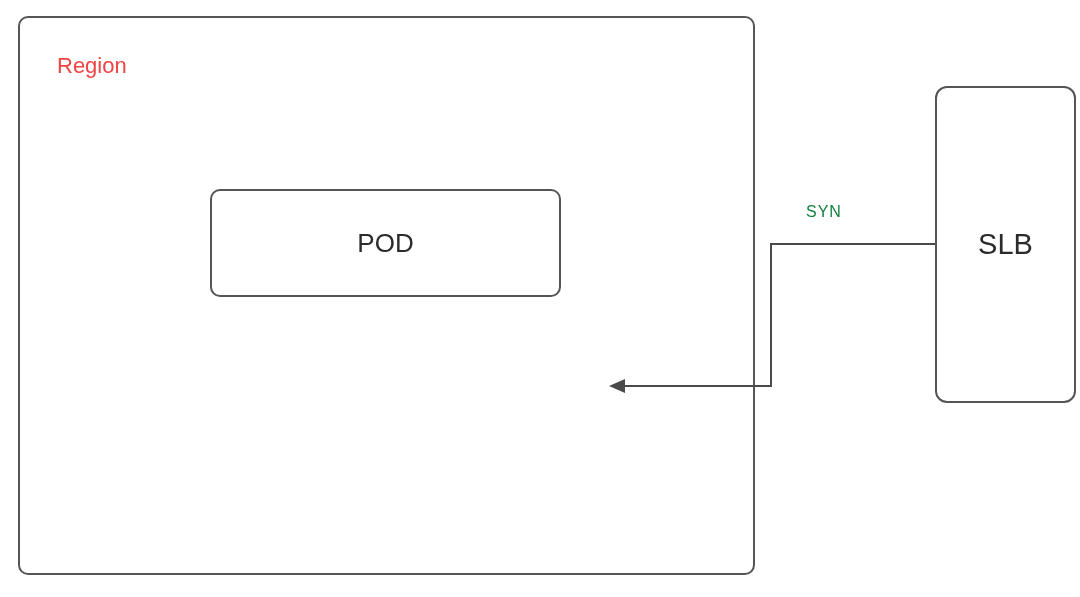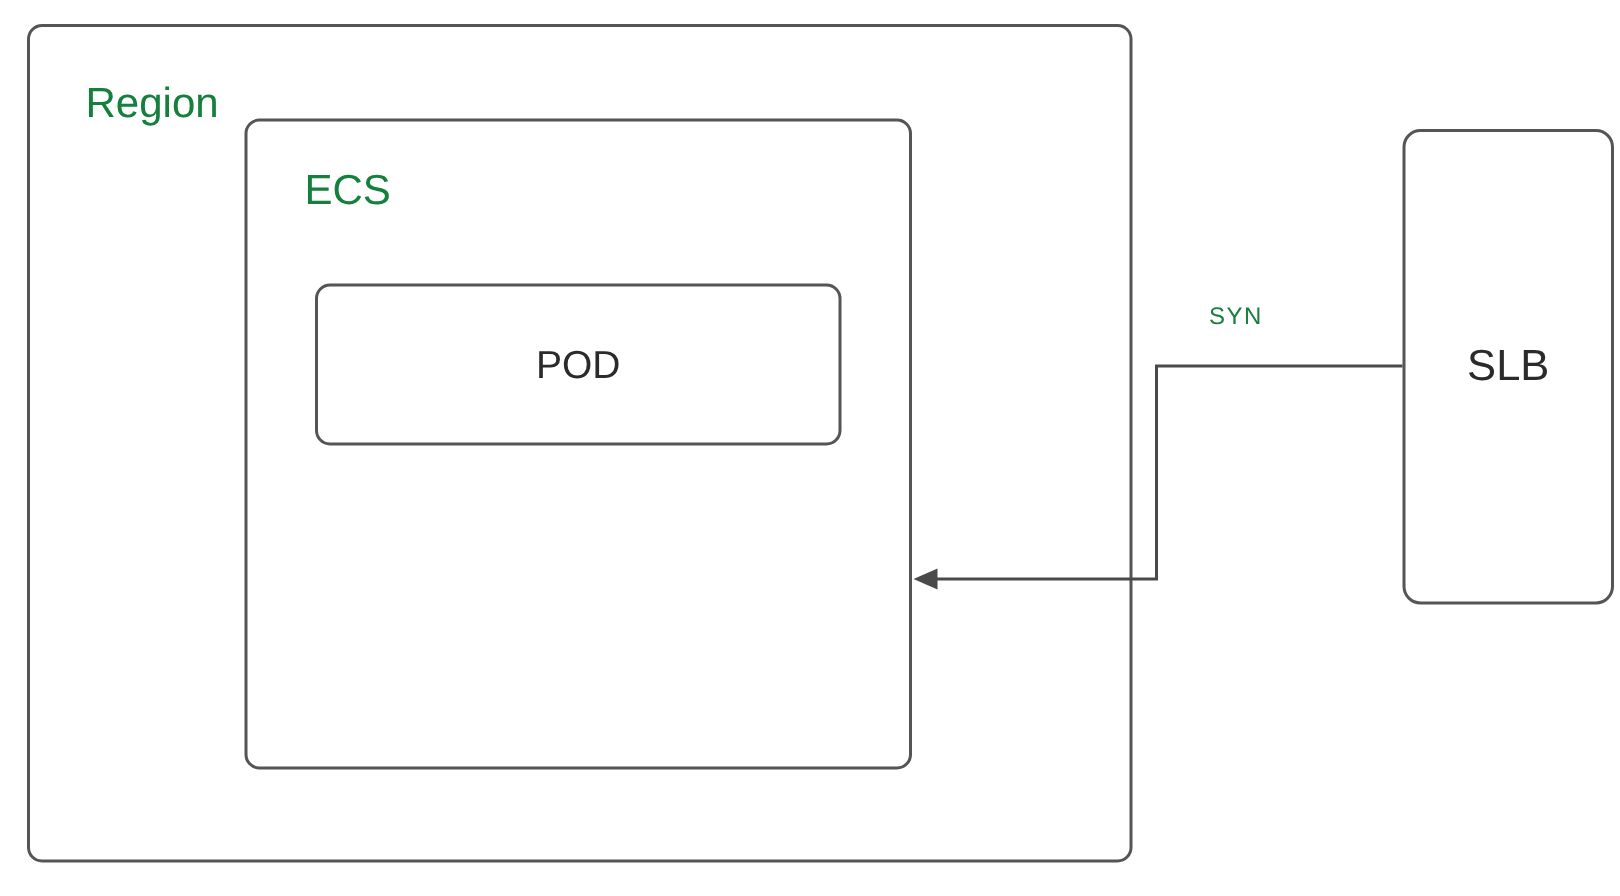--- a/index.html
+++ b/index.html
@@ -43,23 +43,23 @@
   .box-slb {
     left: 935px; top: 86px;
     width: 141px; height: 317px;
     border-radius: 12px;
     display: flex;
     align-items: center;
     justify-content: center;
   }
   .corner-label {
     position: absolute;
-    font-size: 28px;
+    font-size: 22px;
     line-height: 1;
-    color: #15803d;
+    color: #ef4444;
     white-space: nowrap;
   }
   .label-region { left: 37px; top: 37px; }
   .label-ecs   { left: 38px; top: 32px; }
   .center-label {
     font-size: 26px;
     line-height: 1;
     color: #2b2b2b;
   }
   .center-label-lg {
@@ -84,23 +84,20 @@
 </head>
 <body>
 
 <div class="canvas">
 
   <div class="box box-region">
     <span class="corner-label label-region">Region</span>
 
   </div>
 
-  <div class="box box-ecs">
-    <span class="corner-label label-ecs">ECS</span>
-  </div>
 
   <div class="box box-pod">
     <span class="center-label">POD</span>
   </div>
 
   <div class="box box-slb">
     <span class="center-label center-label-lg">SLB</span>
   </div>
 
   <span class="edge-label">SYN</span>

